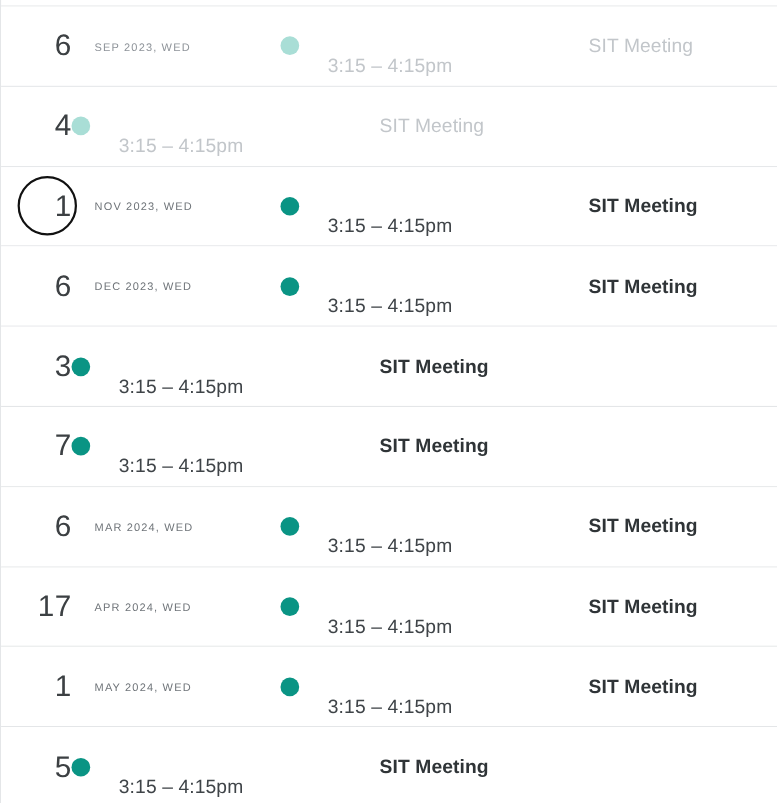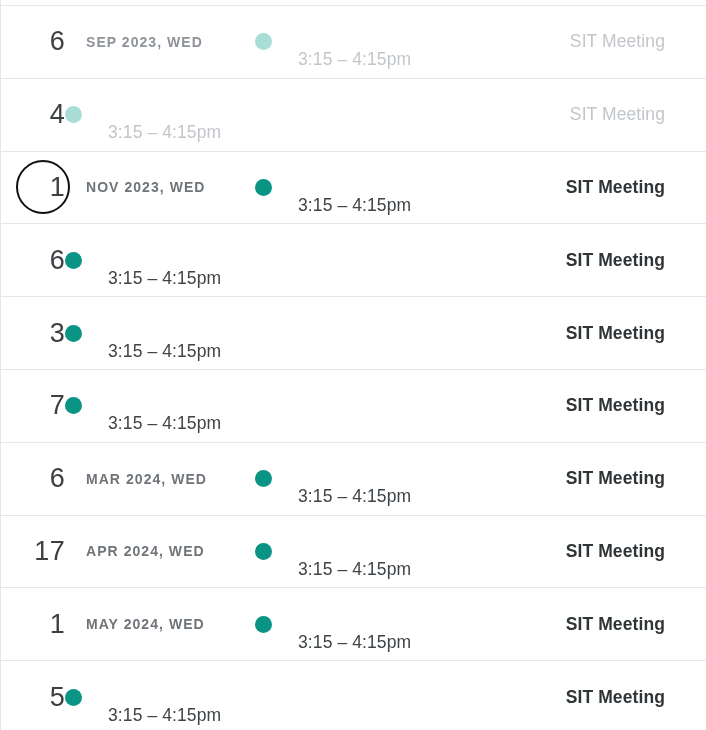--- a/index.html
+++ b/index.html
@@ -93,22 +93,22 @@
   }
   .row-selected .day-ring { display: block; }
 
   
   .date-cell {
     flex: 0 0 190px;
     padding-left: 21px;
     box-sizing: border-box;
   }
   .date-label {
-    font-size: 14px;
-    font-weight: 700;
+    font-size: 10px;
+    font-weight: 400;
     letter-spacing: 1.05px;
     color: #6f7479;
     white-space: nowrap;
   }
   .row-faded .date-label { color: #8e9399; }
 
   
   .dot-cell {
     flex: 0 0 40px;
     display: flex;
@@ -138,21 +138,20 @@
     white-space: nowrap;
     letter-spacing: 0.1px;
   }
   .row-faded .time-text { color: #c2c6ca; }
 
   
   .title-cell {
     flex: 1 1 auto;
     padding-right: 42px;
     box-sizing: border-box;
-    text-align: right;
   }
   .title-text {
     font-size: 17.5px;
     font-weight: 700;
     color: #2f3437;
     white-space: nowrap;
     letter-spacing: 0.1px;
   }
   .row-faded .title-text {
     color: #c2c6ca;
@@ -214,20 +213,23 @@
     </div>
     <div class="title-cell">
       <span class="title-text">SIT Meeting</span>
     </div>
   </div>
       <div class="occurrence-row">
     <div class="day-cell">
       
       <span class="day-number">6</span>
     </div>
+    <div class="date-cell">
+      <span class="date-label">DEC 2023, WED</span>
+    </div>
     <div class="dot-cell">
       <span class="status-dot"></span>
     </div>
     <div class="time-cell">
       <span class="time-text">3:15 – 4:15pm</span>
     </div>
     <div class="title-cell">
       <span class="title-text">SIT Meeting</span>
     </div>
   </div>

